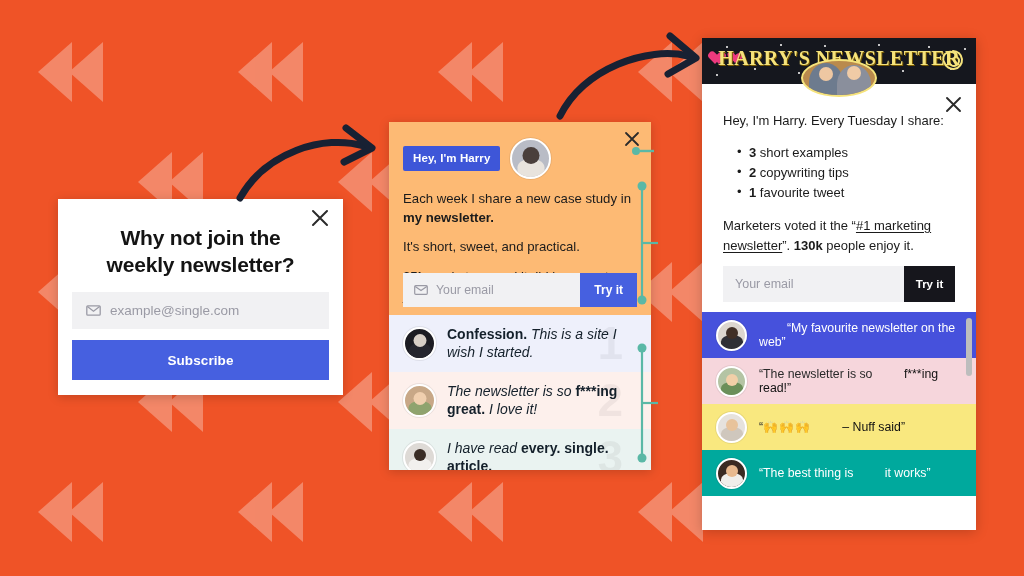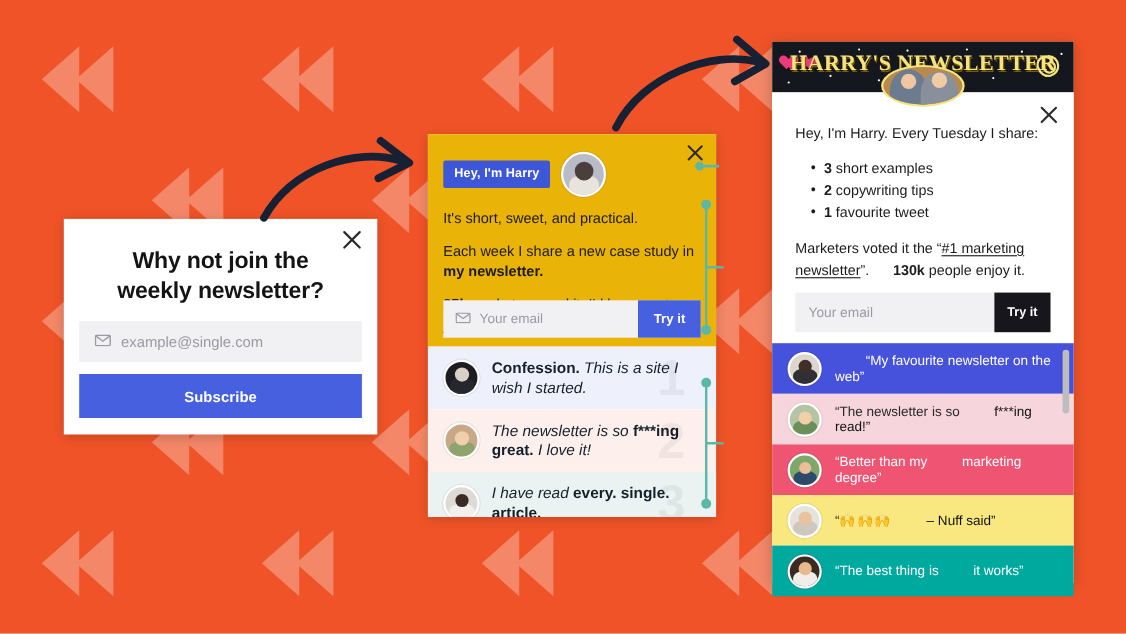--- a/index.html
+++ b/index.html
@@ -49,21 +49,21 @@
   #card1 .c1-field .ph { font-size: 13.5px; color: #9a9aa5; }
   #card1 .c1-sub {
     position: absolute; left: 14px; top: 141px; width: 257px; height: 40px;
     background: #4660E0; color: #fff; font-size: 13.5px; font-weight: 700;
     display: flex; align-items: center; justify-content: center; letter-spacing: .1px;
   }
 
   
   #card2 { left: 389px; top: 122px; width: 262px; height: 348px;
            box-shadow: 0 2px 10px rgba(0,0,0,.18); }
-  #c2-top { position: relative; height: 193px; padding: 0 14px; background:#eab308; }
+  #c2-top { position: relative; height: 193px; padding: 0 14px; background:#fdba74; }
   #c2-top .c2-close { position: absolute; right: 11px; top: 9px; width: 16px; height: 16px; color:#2b2b2b; }
   .c2-headrow { display: flex; align-items: center; gap: 10px; padding-top: 16px; }
   .c2-badge {
     background: #3E56D8; color: #fff; font-size: 11.5px; font-weight: 700;
     padding: 6px 10px 7px; letter-spacing: .1px; border-radius: 2px;
   }
   .avatar {
     border-radius: 50%; background: #cfd2da; overflow: hidden;
     position: relative; flex: none; border: 2px solid #fff;
     box-shadow: 0 0 0 1px rgba(0,0,0,.07);
@@ -141,21 +141,21 @@
 
   #c3-body { position:relative; background:#fff; padding: 28px 21px 0; height: 228px; }
   #c3-body .c3-close { position:absolute; right:14px; top:12px; width:17px; height:17px; color:#2b2b2b; }
   .c3-lead { font-size:13px; color:#1b1b1b; line-height:1.4; }
   .c3-list { list-style:none; margin:13px 0 0 14px; }
   .c3-list li { font-size:13px; color:#1b1b1b; line-height:1.53; position:relative; padding-left:12px; }
   .c3-list li:before { content:"•"; position:absolute; left:0; top:-1px; font-size:13px; }
   .c3-list li b { font-weight:700; }
   .c3-vote { font-size:13px; color:#1b1b1b; line-height:1.55; margin-top:13px; }
   .c3-vote .ul { text-decoration: underline; text-underline-offset: 2px; }
-  .c3-vote b { font-weight:700;margin-left:18px; }
+  .c3-vote b { font-weight:700; }
   .c3-form {
     position:absolute; left:21px; right:21px; top:182px; height:36px;
     background:#F1F1F3; display:flex; align-items:center; padding-left:12px;
   }
   .c3-form .ph { font-size:12.5px; color:#9a9aa5; }
   .c3-try {
     position:absolute; right:0; top:0; height:36px; width:51px; background:#16161C;
     color:#fff; font-size:11.5px; font-weight:700; display:flex;
     align-items:center; justify-content:center;
   }
@@ -314,24 +314,24 @@
           </svg>
       </div>
       <div class="c2-headrow">
         <span class="c2-badge">Hey, I'm Harry</span>
         <span class="avatar c2-av">
             <i class="body"></i>
             <i class="head"></i>
           </span>
       </div>
 
-      <p class="c2-p">It's short, sweet, and practical.</p>
       <p class="c2-p">
         <span>Each week I share a new case study in </span><b>my newsletter.</b>
       </p>
+      <p class="c2-p">It's short, sweet, and practical.</p>
       <p class="c2-p">
         <b>25k</b><span> marketers read it. I'd love you to join.</span>
       </p>
 
       <div class="c2-form">
         <span>
           <svg width="14" height="10" viewBox="0 0 14 10">
               <rect x="0.7" y="0.7" width="12.6" height="8.6" rx="1" fill="none" stroke="#9a9aa5" stroke-width="1.2"></rect>
               <path d="M1.2,1.4 L7,5.6 L12.8,1.4" fill="none" stroke="#9a9aa5" stroke-width="1.2"></path>
             </svg>
@@ -464,27 +464,20 @@
       </div>
 
       <div class="strip dark" style="background:#F6D6DC;">
         <span class="avatar sav sav2">
             <i class="body"></i>
             <i class="head"></i>
           </span>
         <span class="stext"><span>“The newsletter is so </span><b>f***ing read!”</b></span>
       </div>
 
-      <div class="strip" style="background:#EF5472;">
-        <span class="avatar sav sav3">
-            <i class="body"></i>
-            <i class="head"></i>
-          </span>
-        <span class="stext"><span>“Better than my </span><b>marketing degree”</b></span>
-      </div>
 
       <div class="strip dark" style="background:#F9E87F;">
         <span class="avatar sav sav4">
             <i class="body"></i>
             <i class="head"></i>
           </span>
         <span class="stext"><span>“</span><span class="emoji">🙌🙌🙌</span><b> – Nuff said”</b></span>
       </div>
 
       <div class="strip" style="background:#00A99D;">

